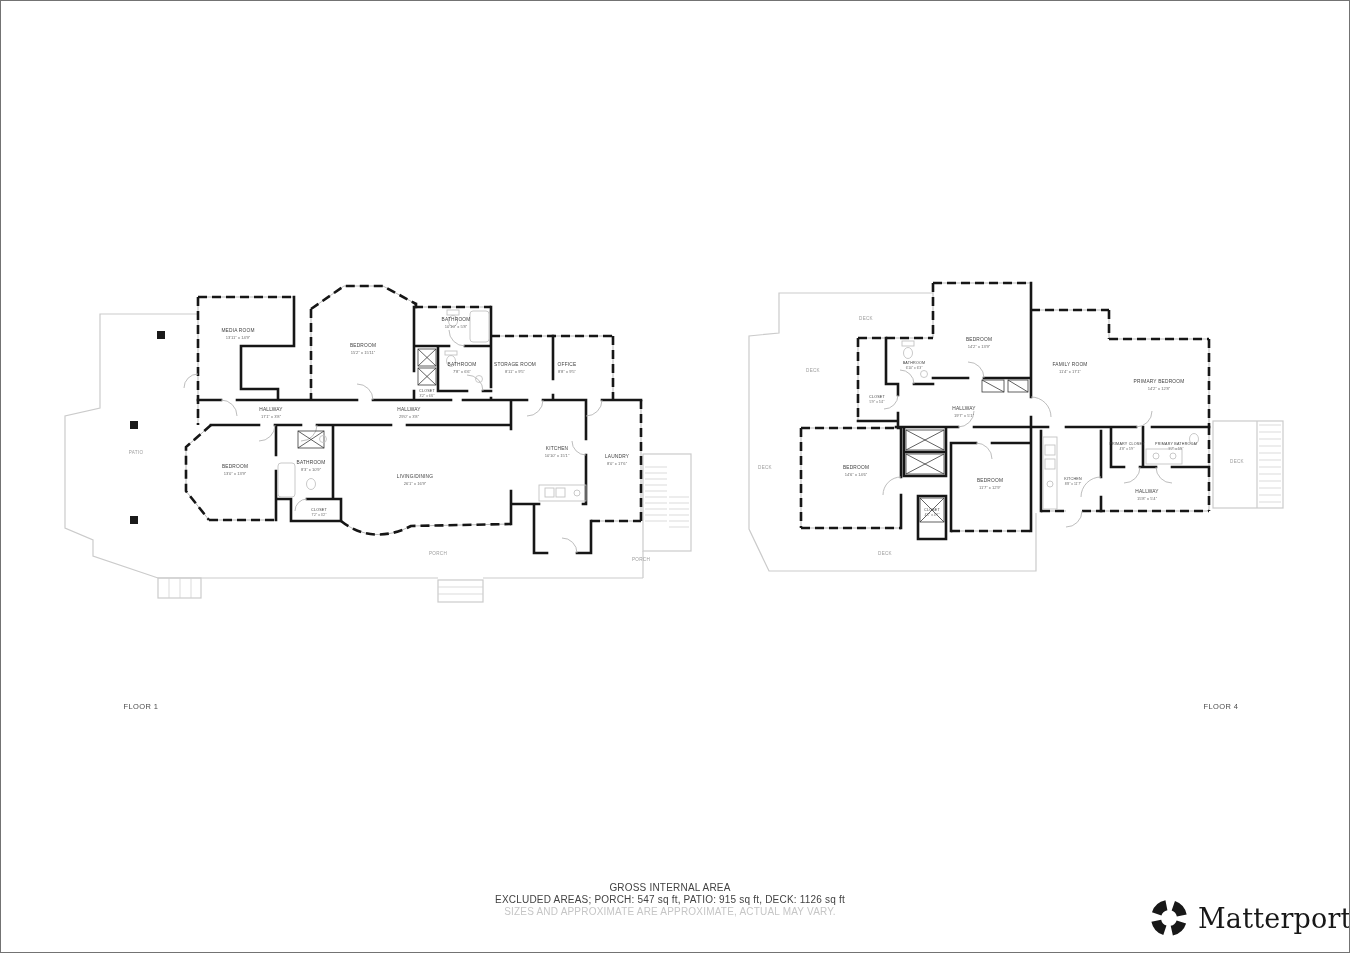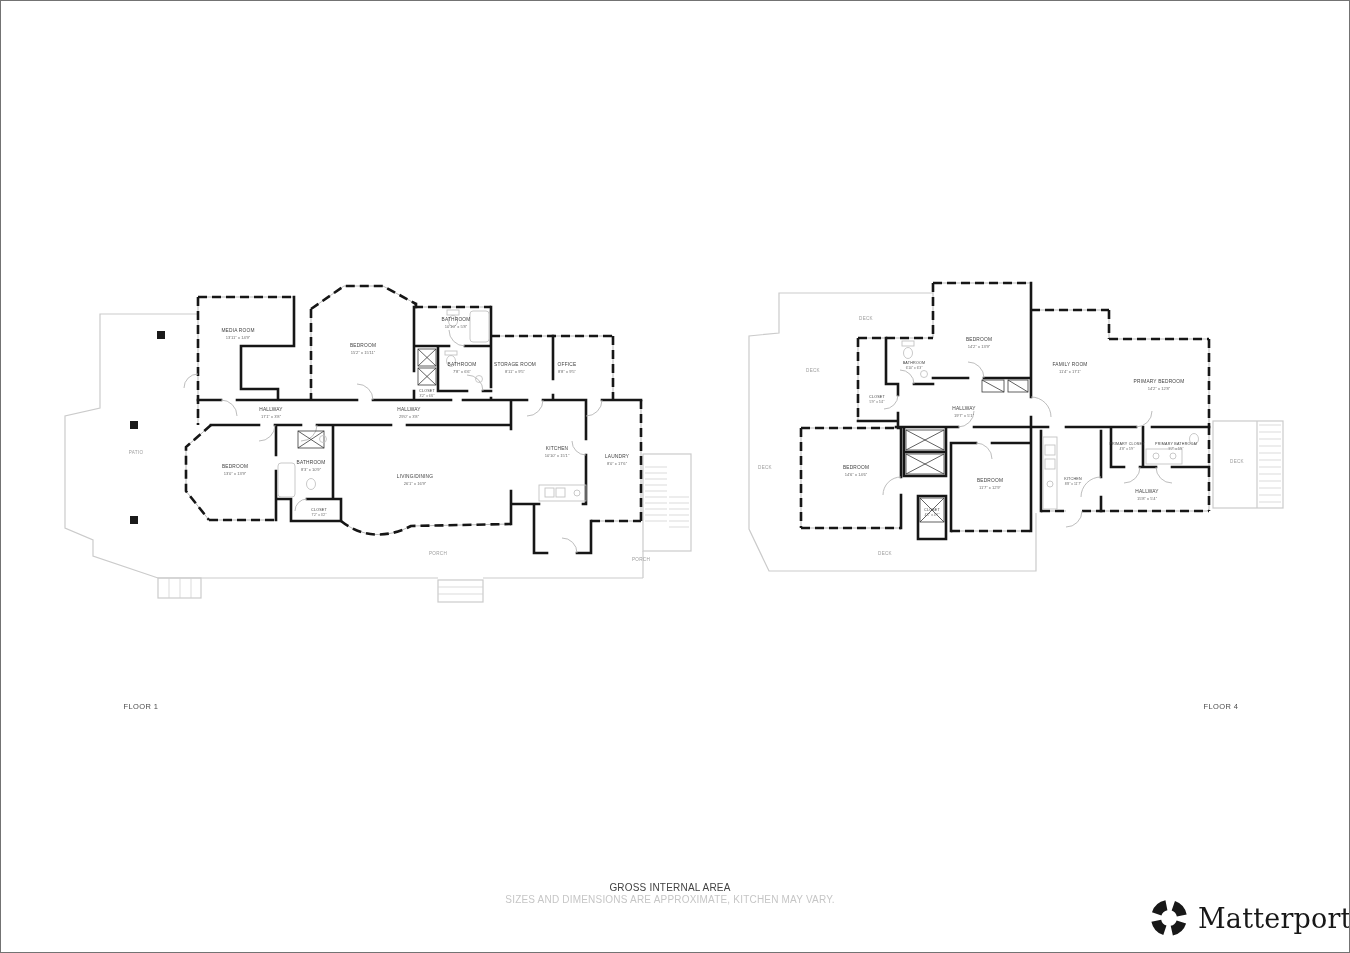--- a/index.html
+++ b/index.html
@@ -278,21 +278,22 @@
       <text class="area" x="149" y="276">DECK</text>
       <text class="area" x="501" y="184">DECK</text>
     </g>
   </svg>
 
   <div class="floor-tag" style="left:105px;top:701px">FLOOR 1</div>
   <div class="floor-tag" style="left:1185px;top:701px">FLOOR 4</div>
 
   <div id="footer">
     <div>GROSS INTERNAL AREA</div>
-    <div class="disclaimer">SIZES AND DIMENSIONS ARE APPROXIMATE, KITCHEN MAY VARY.</div>
+    <div>EXCLUDED AREAS; PORCH: 547 sq ft, PATIO: 915 sq ft, DECK: 1126 sq ft</div>
+    <div class="disclaimer">SIZES AND APPROXIMATE ARE APPROXIMATE, ACTUAL MAY VARY.</div>
   </div>
 
   <div id="logo">
     <svg width="40" height="40" viewBox="0 0 40 40">
       <circle cx="20" cy="20" r="13" fill="none" stroke="#181818" stroke-width="10" stroke-dasharray="13.4 7" transform="rotate(18 20 20)"></circle>
     </svg>
     <span class="word"><span>Matterport</span></span>
   </div>
 
 </div>

